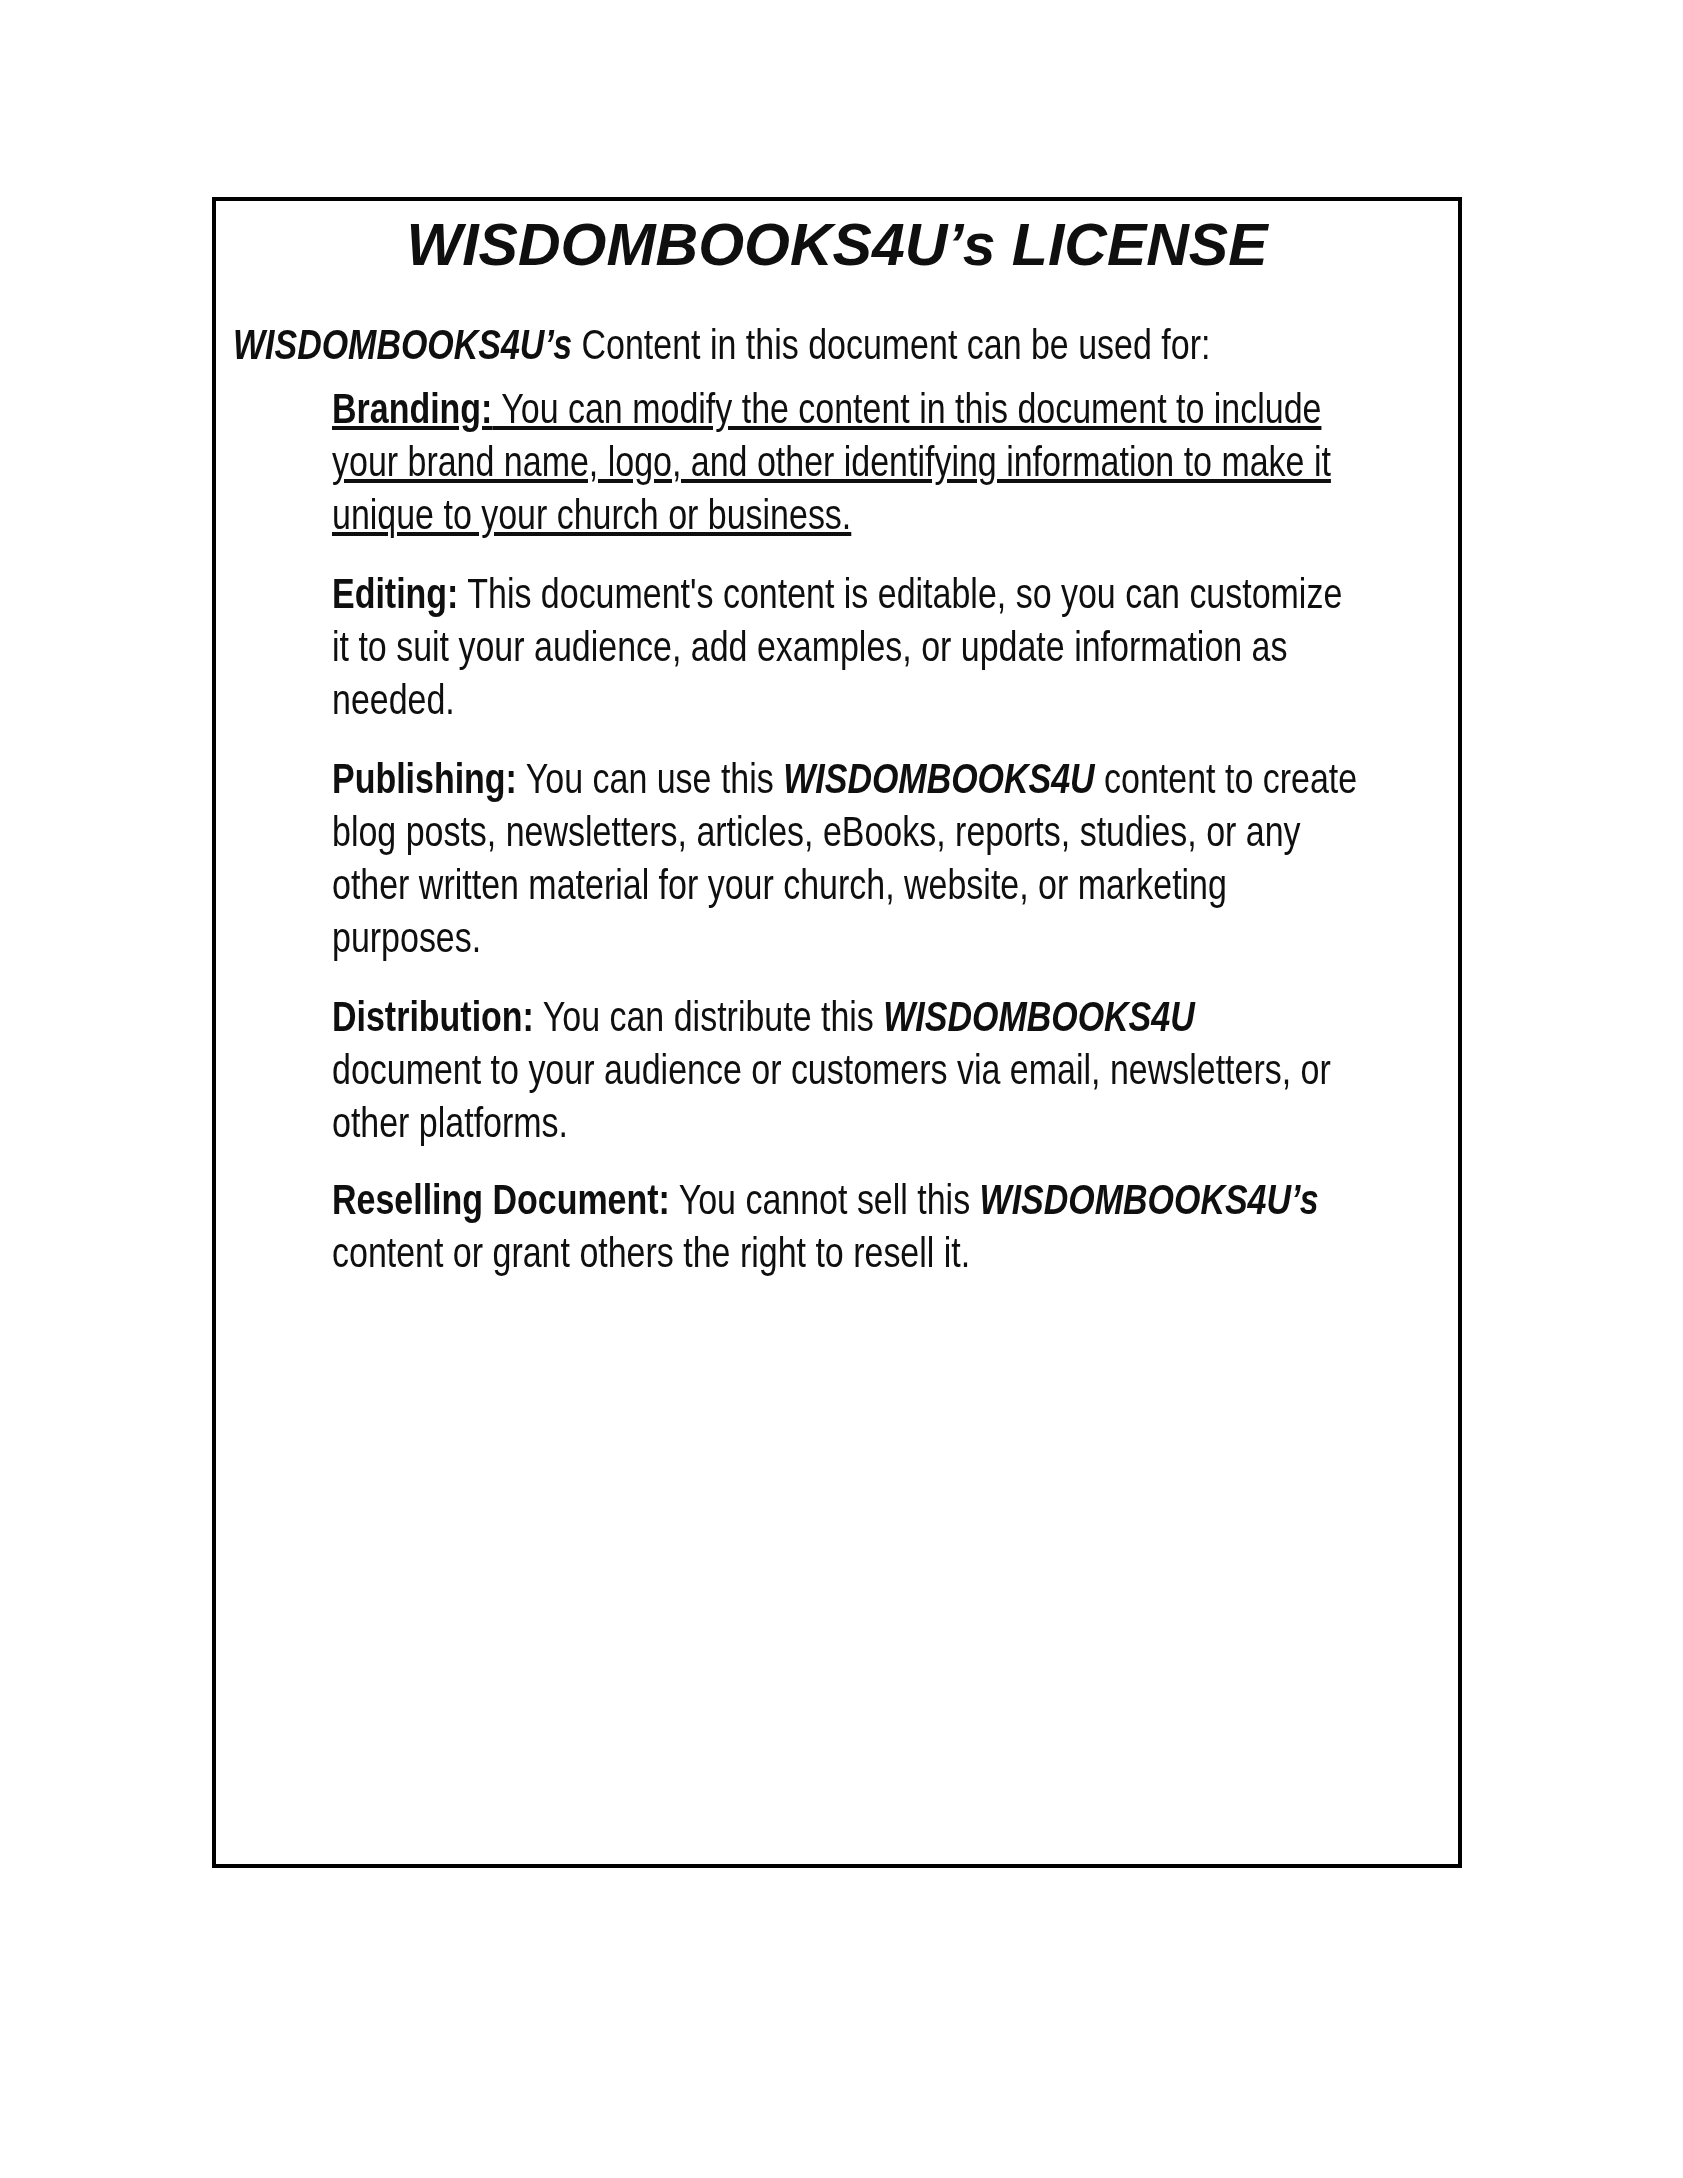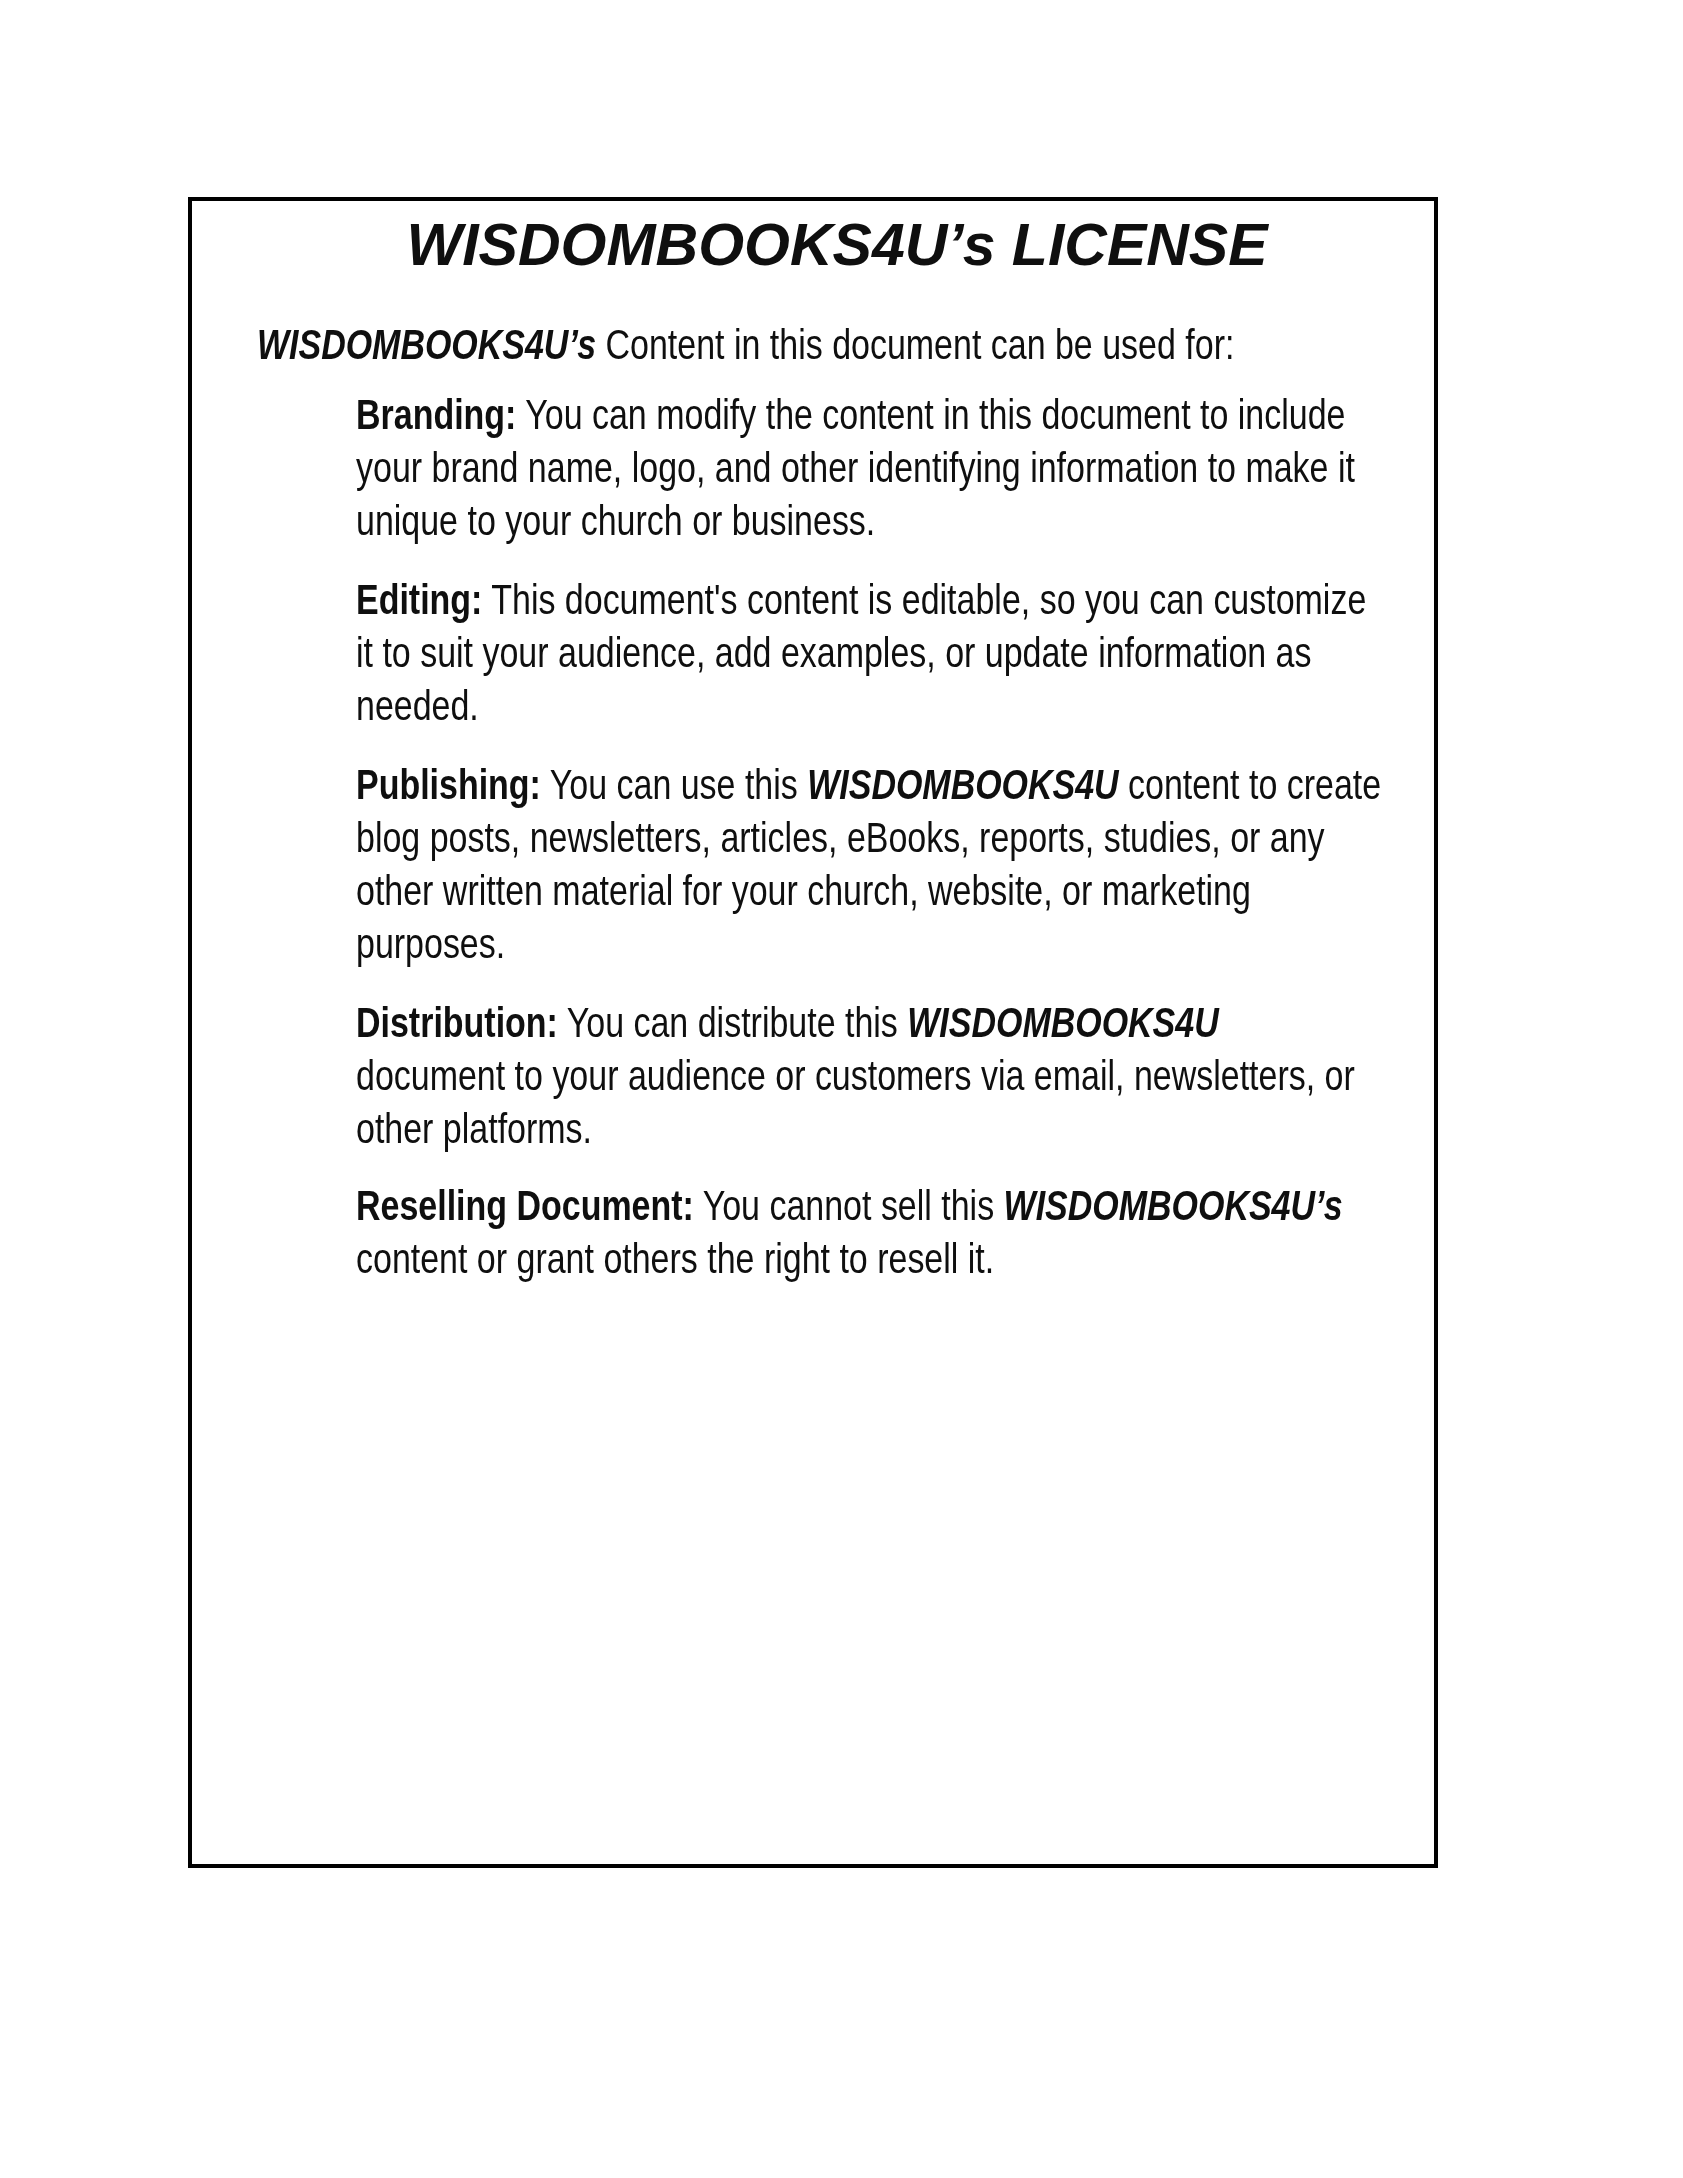--- a/index.html
+++ b/index.html
@@ -8,26 +8,25 @@
   body {
     width:1683px; height:2178px;
     background: var(--paper);
     position: relative;
     overflow: hidden;
     font-family: "Liberation Sans", "DejaVu Sans", sans-serif;
     color: var(--ink);
   }
   .license-box {
     position:absolute;
-    left:188px; top:197px;
+    left:212px; top:197px;
     width:1250px; height:1671px;
     border:4px solid var(--line);
     overflow:hidden;
     background: var(--paper);
-    padding-left: 48px;
   }
   .doc-title {
     margin:10px 0 0 0;
     text-align:center;
     font-size:59px;
     line-height:69px;
     font-weight:700;
     font-style:italic;
     white-space:pre;
   }
@@ -35,21 +34,21 @@
   .block.indent { margin-left:116px; }
   .para {
     font-size:43px;
     line-height:53px;
     white-space:pre;
     transform:scaleX(0.79);
     transform-origin:0 0;
   }
   .mt-intro   { margin-top:95px;  }
   .mt-usagehd { margin-top:38px;  }
-  .mt-item1   { margin-top:17px;  }
+  .mt-item1   { margin-top:11px;text-decoration:underline;  }
   .mt-item    { margin-top:26px;  }
   .mt-canthd  { margin-top:100px; }
   .mt-cantit  { margin-top:24px;  }
   .seg-r  { font-weight:400; font-style:normal; }
   .seg-b  { font-weight:700; font-style:normal; }
   .seg-bi { font-weight:700; font-style:italic; }
 </style>
 </head>
 <body>
 

